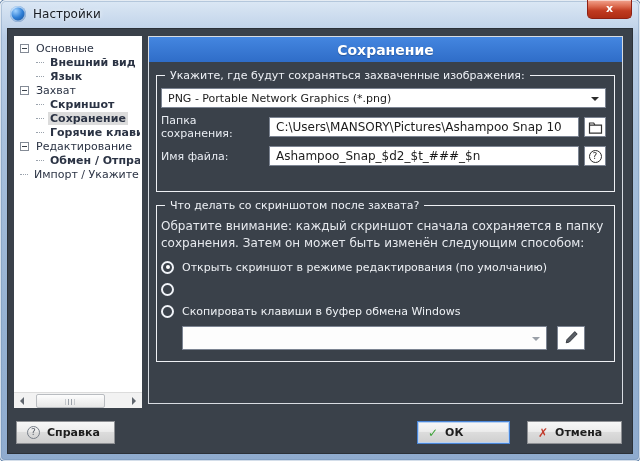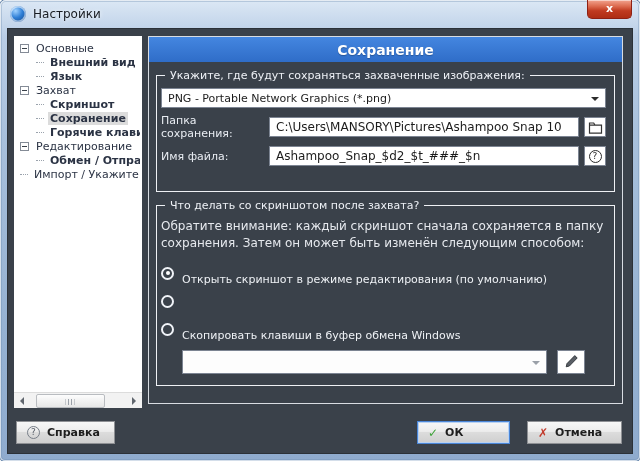--- a/index.html
+++ b/index.html
@@ -66,21 +66,21 @@
   .dropdown.disabled .arrow { border-top-color:#9aa0a8; }
   .text-input { flex:1; height:20px; background:#fff; border:1px solid #7c8492; font-family:"DejaVu Sans",sans-serif; font-size:12px; color:#1c1c1c; padding:0 6px; }
   .mini-btn { flex:0 0 22px; width:22px; height:20px; margin-left:5px; background:#fff; border:1px solid #7c8492; display:flex; align-items:center; justify-content:center; cursor:pointer; }
   .q-circle { width:13px; height:13px; border:1px solid #2c2c2c; border-radius:50%; font-size:9px; line-height:11px; text-align:center; color:#2c2c2c; }
 
   .note-text { font-size:12px; color:#e6e9ee; line-height:1.4; margin-bottom:6px; }
 
   .radio-row { display:flex; align-items:center; margin-top:9px; cursor:pointer; }
   .radio-circle { flex:0 0 13px; width:13px; height:13px; border:2px solid #f0f3f8; border-radius:50%; margin-right:8px; position:relative; }
   .radio-row.sel .radio-circle::after { content:""; position:absolute; left:2.5px; top:2.5px; width:4px; height:4px; border-radius:50%; background:#fff; }
-  .radio-label { font-size:11px; color:#eef1f5;margin-top:12px; }
+  .radio-label { font-size:11px; color:#eef1f5; }
   .radio-row.disabled { cursor:default; }
   .radio-row.disabled .radio-circle { border-color:#7b828d; }
   .radio-row.disabled .radio-label { color:#8a919c; }
 
   .combo-row { display:flex; align-items:center; margin:8px 0 2px 21px; }
   .combo-row .dropdown { flex:0 0 365px; height:24px; background:#fdfdfd; }
   .pencil-btn { width:28px; height:24px; margin-left:10px; background:#fff; border:1px solid #7c8492; display:flex; align-items:center; justify-content:center; cursor:pointer; }
 
   
   .btn { position:absolute; height:23px; background:linear-gradient(180deg,#f7f7f7 0%,#ececec 45%,#dcdcdc 50%,#cfcfcf 100%);

